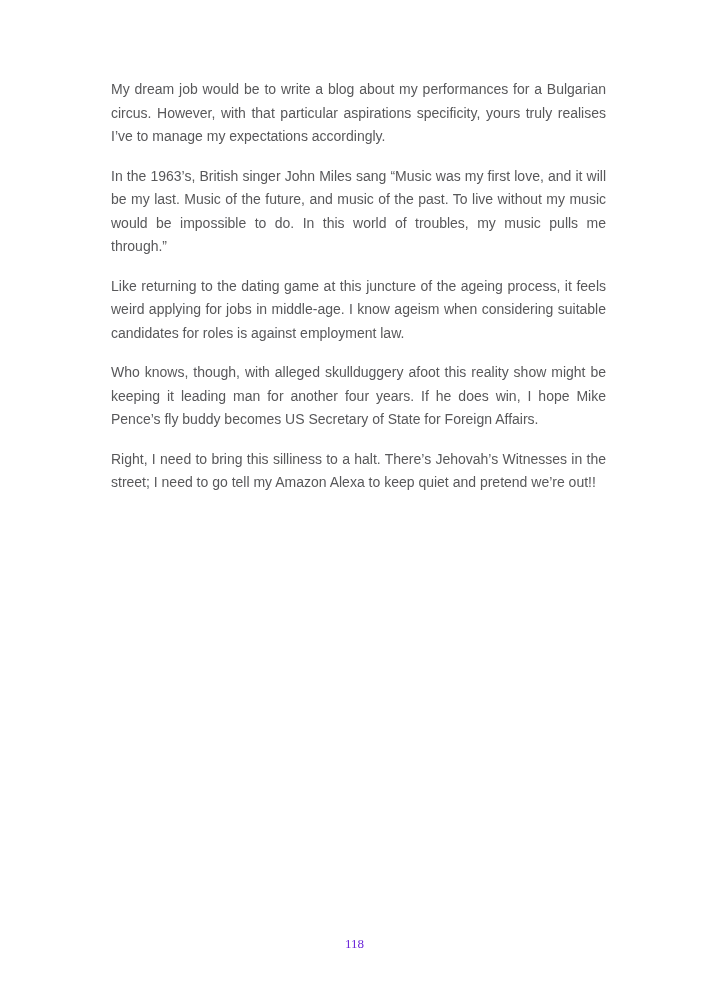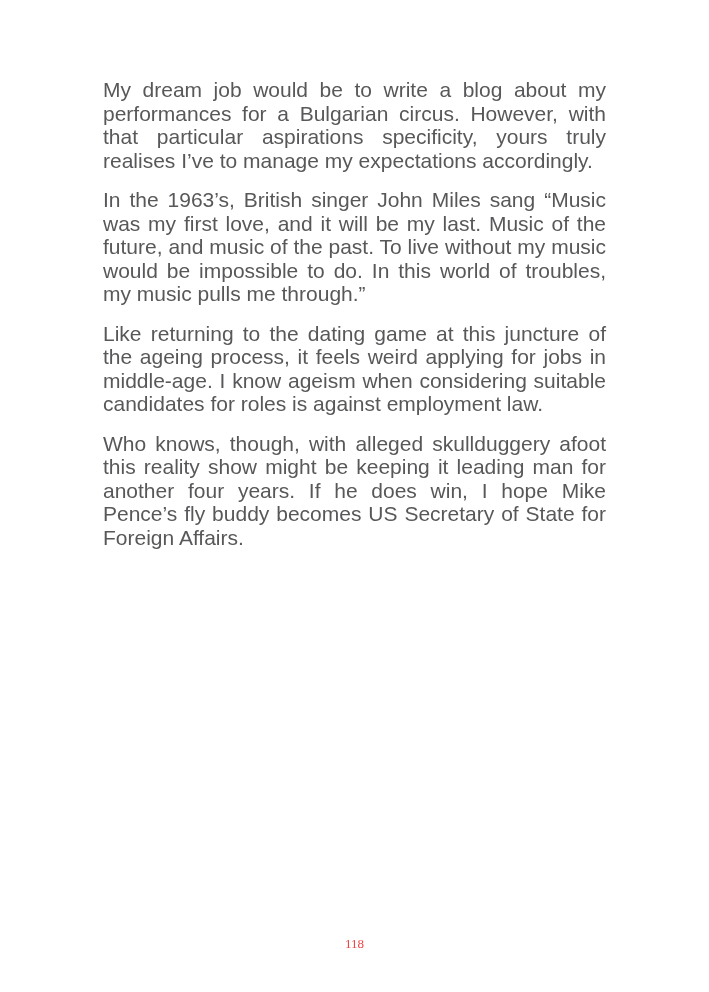--- a/index.html
+++ b/index.html
@@ -15,55 +15,58 @@
     overflow: hidden;
     font-family: "Liberation Sans", sans-serif;
   }
   .text-block {
     position: absolute;
     left: 103px;
     top: 78px;
     width: 503px;
   }
   .para {
-    margin: 0 0 16px 0;
-    font-size: 21px;
+    margin: 0 0 16px 8px;
+    font-size: 14px;
     line-height: 23.5px;
     color: #58585a;
     text-align: justify;
   }
   .para:last-child {
     margin-bottom: 0;
   }
   .quote-italic {
   }
   .page-number {
     position: absolute;
     top: 936px;
     left: 0;
     width: 709px;
     text-align: center;
     font-family: "Liberation Serif", serif;
     font-size: 13px;
-    color: #ef4444;
+    color: #6d28d9;
   }
 </style>
 </head>
 <body>
 
 <div class="page">
   <div class="text-block">
     <p class="para">
       <span>My dream job would be to write a blog about my performances for a Bulgarian circus. However, with that particular aspirations specificity, yours truly realises I’ve to manage my expectations accordingly.</span>
     </p>
     <p class="para">
       <span>In the 1963’s, British singer John Miles sang </span><span class="quote-italic">“Music was my first love, and it will be my last. Music of the future, and music of the past. To live without my music would be impossible to do. In this world of troubles, my music pulls me through.”</span>
     </p>
     <p class="para">
       <span>Like returning to the dating game at this juncture of the ageing process, it feels weird applying for jobs in middle-age. I know ageism when considering suitable candidates for roles is against employment law.</span>
     </p>
     <p class="para">
       <span>Who knows, though, with alleged skullduggery afoot this reality show might be keeping it leading man for another four years. If he does win, I hope Mike Pence’s fly buddy becomes US Secretary of State for Foreign Affairs.</span>
     </p>
+    <p class="para">
+      <span>Right, I need to bring this silliness to a halt. There’s Jehovah’s Witnesses in the street; I need to go tell my Amazon Alexa to keep quiet and pretend we’re out!!</span>
+    </p>
   </div>
 
   <div class="page-number">118</div>
 </div>
 
 </body></html>

